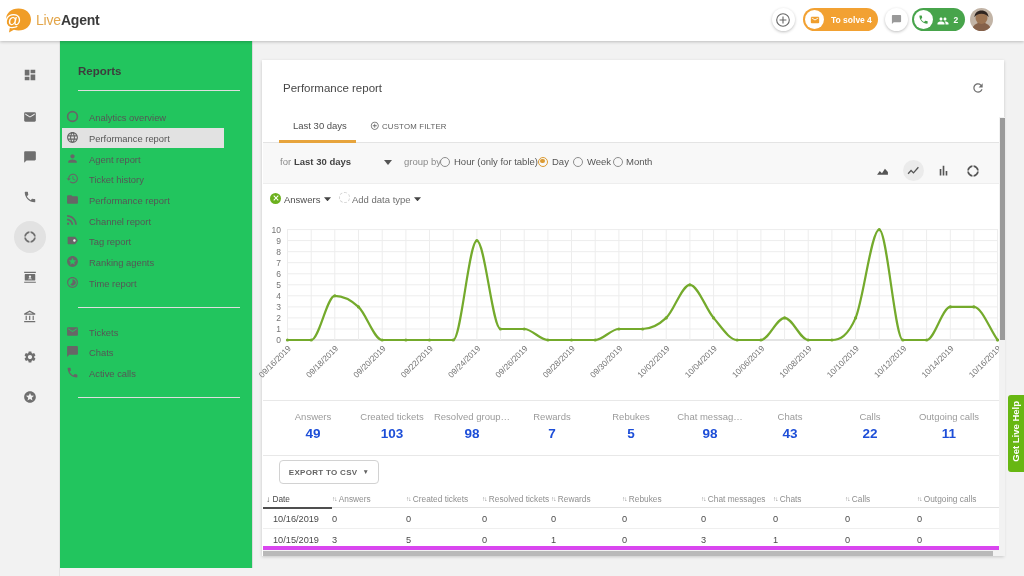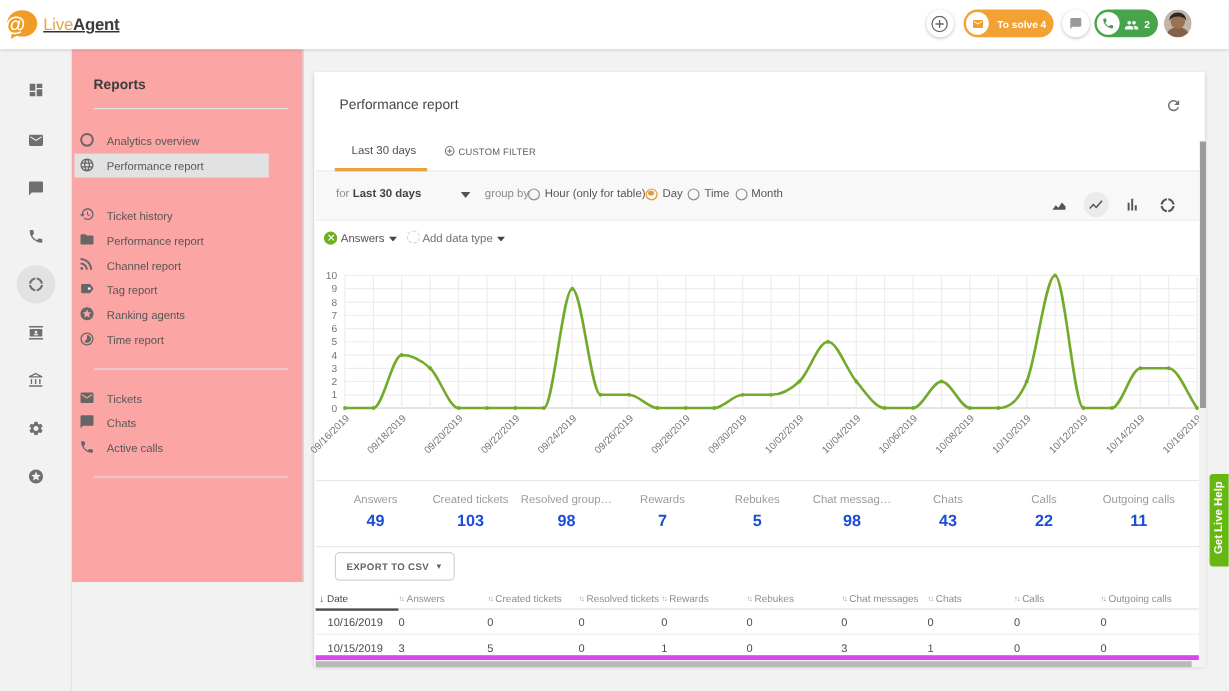--- a/index.html
+++ b/index.html
@@ -3,30 +3,30 @@
 <meta charset="utf-8">
 <style>
   * { margin:0; padding:0; box-sizing:border-box; }
   html,body { width:1024px; height:576px; overflow:hidden; }
   body { font-family:"Liberation Sans", sans-serif; background:#f2f2f2; position:relative; }
   .abs { position:absolute; }
   svg { display:block; }
   
   #topbar { position:absolute; left:0; top:0; width:1024px; height:41px; background:#fff;
             box-shadow:0 1px 3px rgba(0,0,0,.22); z-index:50; }
-  #logotext { position:absolute; left:36px; top:12px; font-size:14px; letter-spacing:-0.2px;text-decoration:underline; }
+  #logotext { position:absolute; left:36px; top:12px; font-size:14px; letter-spacing:-0.2px; }
   #logotext .lv { color:#e3a64b; font-weight:400; }
   #logotext .ag { color:#3b3b3b; font-weight:700; }
   .wcirc { position:absolute; border-radius:50%; background:#fff; box-shadow:0 1px 3px rgba(0,0,0,.25); }
   .pill { position:absolute; top:8px; height:23px; border-radius:12px; color:#fff; }
   .pillc { position:absolute; left:2px; top:2px; width:19px; height:19px; background:#fff; border-radius:50%; }
   
   #snav { position:absolute; left:0; top:41px; width:60px; height:535px; background:#f2f2f2; border-right:1px solid #e4e4e4; }
   #snav .ic { position:absolute; left:23px; }
-  #panel { position:absolute; left:60px; top:41px; width:193px; height:444px; background:#fca5a5;
+  #panel { position:absolute; left:60px; top:41px; width:193px; height:527px; background:#22c55e;
            border-right:1px solid #dbdbdb; }
   #panel .hd { position:absolute; left:18px; top:24px; font-size:11.5px; font-weight:700; color:#3d3d3d; }
   #panel .dv { position:absolute; left:18px; width:162px; border-top:1px solid #dfdfdf; }
   .pit { position:absolute; left:2px; width:162px; height:20px; }
   .pit .pic { position:absolute; left:4px; top:3px; }
   .pit .ptx { position:absolute; left:27px; top:5px; font-size:9.4px; color:#565656; white-space:nowrap; }
   .pit.sel { background:#e2e2e2; }
   
   #card { position:absolute; left:262px; top:60px; width:742px; height:496px; background:#fff;
           border-left:1px solid #fff; border-top:2px solid #fff;
@@ -168,20 +168,26 @@
         <circle cx="12" cy="12" r="9" fill="none" stroke="#666" stroke-width="3"></circle>
       </svg>
     <div class="ptx">Analytics overview</div>
   </div>
   <div class="pit sel" style="top:87px">
     <svg class="pic" width="13" height="13" viewBox="0 0 24 24">
         <path fill="#666" d="M11.99 2C6.47 2 2 6.48 2 12s4.47 10 9.99 10C17.52 22 22 17.52 22 12S17.52 2 11.99 2zm6.93 6h-2.95c-.32-1.25-.78-2.45-1.38-3.56 1.84.63 3.37 1.91 4.33 3.56zM12 4.04c.83 1.2 1.48 2.53 1.91 3.96h-3.82c.43-1.43 1.08-2.76 1.91-3.96zM4.26 14C4.1 13.36 4 12.69 4 12s.1-1.36.26-2h3.38c-.08.66-.14 1.32-.14 2s.06 1.34.14 2H4.26zm.82 2h2.95c.32 1.25.78 2.45 1.38 3.56-1.84-.63-3.37-1.9-4.33-3.56zm2.95-8H5.08c.96-1.66 2.49-2.93 4.33-3.56C8.81 5.55 8.35 6.75 8.03 8zM12 19.96c-.83-1.2-1.48-2.53-1.91-3.96h3.82c-.43 1.43-1.08 2.76-1.91 3.96zM14.34 14H9.66c-.09-.66-.16-1.32-.16-2s.07-1.35.16-2h4.68c.09.65.16 1.32.16 2s-.07 1.34-.16 2zm.25 5.56c.6-1.11 1.06-2.31 1.38-3.56h2.95c-.96 1.65-2.49 2.93-4.33 3.56zM16.36 14c.08-.66.14-1.32.14-2s-.06-1.34-.14-2h3.38c.16.64.26 1.31.26 2s-.1 1.36-.26 2h-3.38z"></path>
       </svg>
     <div class="ptx">Performance report</div>
   </div>
+  <div class="pit" style="top:108px">
+    <svg class="pic" width="13" height="13" viewBox="0 0 24 24">
+        <path fill="#666" d="M12 12c2.21 0 4-1.79 4-4s-1.79-4-4-4-4 1.79-4 4 1.79 4 4 4zm0 2c-2.67 0-8 1.34-8 4v2h16v-2c0-2.66-5.33-4-8-4z"></path>
+      </svg>
+    <div class="ptx">Agent report</div>
+  </div>
   <div class="pit" style="top:128px">
     <svg class="pic" width="13" height="13" viewBox="0 0 24 24">
         <path fill="#666" d="M13 3c-4.97 0-9 4.03-9 9H1l3.89 3.89.07.14L9 12H6c0-3.87 3.13-7 7-7s7 3.13 7 7-3.13 7-7 7c-1.93 0-3.68-.79-4.94-2.06l-1.42 1.42C8.27 19.99 10.51 21 13 21c4.97 0 9-4.03 9-9s-4.03-9-9-9zm-1 5v5l4.28 2.54.72-1.21-3.5-2.08V8H12z"></path>
       </svg>
     <div class="ptx">Ticket history</div>
   </div>
   <div class="pit" style="top:149px">
     <svg class="pic" width="13" height="13" viewBox="0 0 24 24">
         <path fill="#666" d="M10 4H4c-1.1 0-1.99.9-1.99 2L2 18c0 1.1.9 2 2 2h16c1.1 0 2-.9 2-2V8c0-1.1-.9-2-2-2h-8l-2-2z"></path>
       </svg>
@@ -254,21 +260,21 @@
     <span class="rlbl" style="left:31px;font-weight:700;color:#444">Last 30 days</span>
     <svg class="abs" style="left:121px;top:17px" width="8" height="5" viewBox="0 0 10 6">
         <path d="M0 0h10L5 6z" fill="#555"></path>
       </svg>
     <span class="rlbl" style="left:141px;color:#8a8a8a">group by</span>
     <div class="radio" style="left:177px"></div>
     <span class="rlbl" style="left:191px">Hour (only for table)</span>
     <div class="radio on" style="left:275px"></div>
     <span class="rlbl" style="left:289px">Day</span>
     <div class="radio" style="left:310px"></div>
-    <span class="rlbl" style="left:324px">Time</span>
+    <span class="rlbl" style="left:324px">Week</span>
     <div class="radio" style="left:350px"></div>
     <span class="rlbl" style="left:363px">Month</span>
 
     <div class="abs" style="left:640px;top:17px;width:21px;height:21px;border-radius:50%;background:#ebebeb"></div>
     <svg class="abs" style="left:613px;top:22px" width="13" height="12" viewBox="0 0 24 22">
         <path fill="#555" d="M2 18l5-7 4 4 5.5-8L22 13v5H2z"></path>
       </svg>
     <svg class="abs" style="left:644px;top:22px" width="13" height="12" viewBox="0 0 24 22">
         <path fill="none" stroke="#555" stroke-width="2.4" d="M2 16l5.5-6 4.5 4.5L21 4"></path>
       </svg>

